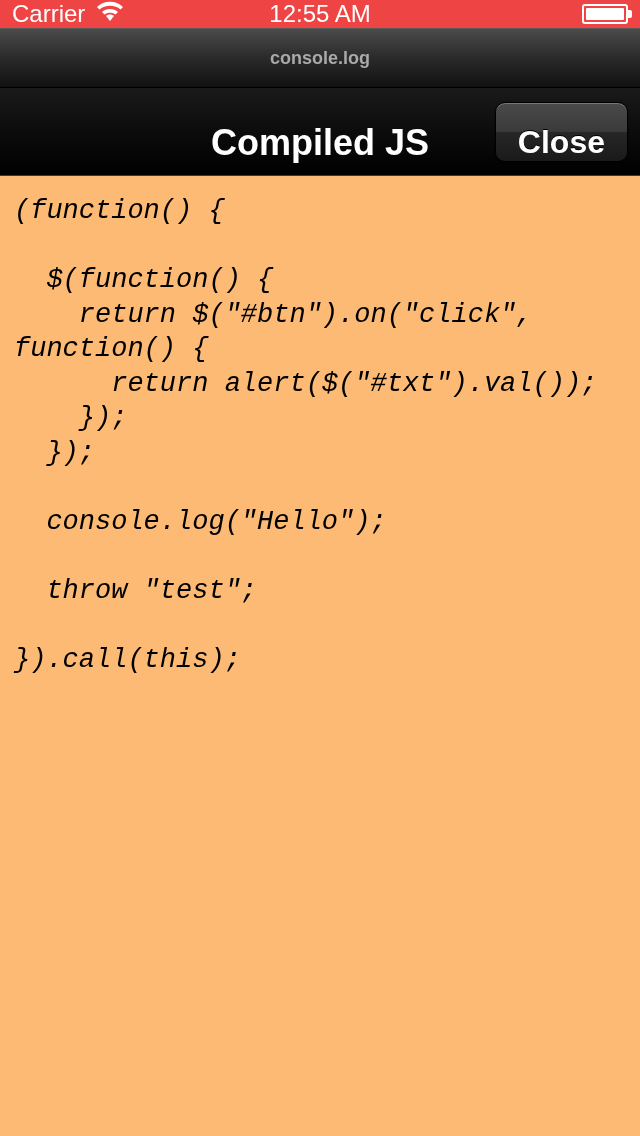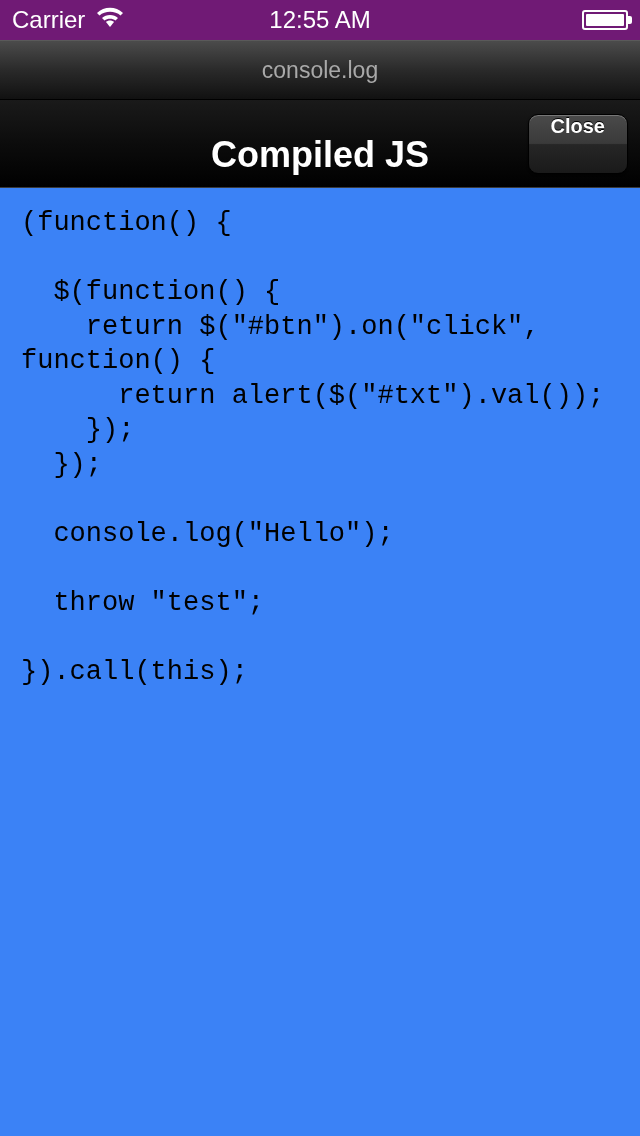--- a/index.html
+++ b/index.html
@@ -1,21 +1,21 @@
 <!DOCTYPE html>
 <html><head>
 <meta charset="utf-8">
 <style>
   * { box-sizing: border-box; margin: 0; padding: 0; }
   html, body { width: 640px; height: 1136px; overflow: hidden; font-family: -apple-system, "Helvetica Neue", Helvetica, Arial, sans-serif; }
   body { background: #fff; display: flex; flex-direction: column; }
 
   .status-bar {
-    height: 40px;
-    background: #701a75;
+    height: 28px;
+    background: #ef4444;
     color: #fff;
     display: flex;
     align-items: center;
     justify-content: space-between;
     padding: 0 12px;
     font-size: 24px;
     font-weight: 500;
   }
   .status-left { display: flex; align-items: center; gap: 10px; }
   .status-center { position: absolute; left: 0; right: 0; text-align: center; font-weight: 400; pointer-events: none; }
@@ -31,21 +31,21 @@
   }
   .battery-fill { position:absolute; left:2px; top:2px; bottom:2px; right:2px; background:#fff; border-radius:1px; }
 
   .browser-chrome {
     height: 60px;
     background: linear-gradient(to bottom, #4b4b4b 0%, #2a2a2a 50%, #111 100%);
     border-top: 1px solid #5a5a5a;
     border-bottom: 1px solid #000;
     display: flex; align-items: center; justify-content: center;
   }
-  .browser-title { color: #a9a9a9; font-size: 23px; font-weight: 400; }
+  .browser-title { color: #a9a9a9; font-size: 18px; font-weight: 700; }
 
   .modal-header {
     height: 88px;
     background: linear-gradient(to bottom, #1a1a1a 0%, #0c0c0c 50%, #000 100%);
     display: flex;
     align-items: center;
     justify-content: center;
     position: relative;
     border-bottom: 1px solid #3a3a3a;
   }
@@ -59,31 +59,32 @@
     position: absolute;
     right: 12px;
     top: 14px;
     height: 60px;
     padding: 0 22px;
     border-radius: 10px;
     background: linear-gradient(to bottom, #4a4a4a 0%, #3a3a3a 49%, #262626 51%, #1a1a1a 100%);
     border: 1px solid #000;
     box-shadow: inset 0 1px 0 rgba(255,255,255,0.25), 0 1px 2px rgba(0,0,0,0.6);
     color: #fff;
-    font-size: 20px;
+    font-size: 32px;
     font-weight: 700;
     cursor: pointer;
-    display:flex; align-items:flex-start;
+    display:flex; align-items:flex-end;
     text-shadow: 0 -1px 0 #000;
   }
 
   .code-area {
     flex: 1;
-    background: #3b82f6;
-    padding: 18px 21px;
+    background: #fdba74;
+    padding: 18px 14px;
+    font-style: italic;
   }
   .code-area pre {
     font-family: "Courier New", Courier, monospace;
     font-size: 27px;
     line-height: 1.28;
     white-space: pre-wrap;
     word-break: break-word;
     color: #000;
   }
 </style>

